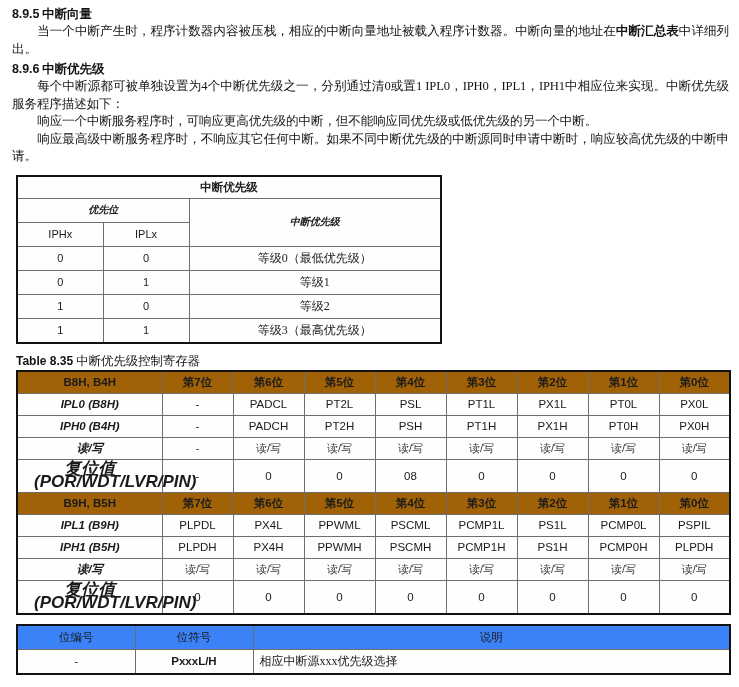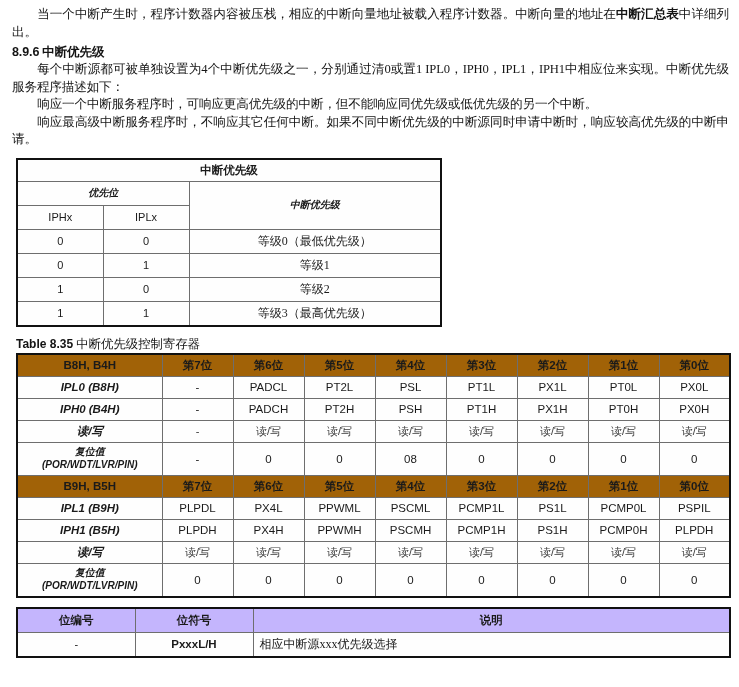--- a/index.html
+++ b/index.html
@@ -109,55 +109,58 @@
     font-weight: bold;
     font-size: 11.5px;
   }
   .tbl-reg .rowlabel {
     font-weight: bold;
     font-size: 11.5px;
     font-style: italic;
   }
   .tbl-reg .rowlabel.two-line {
     line-height: 12.5px;
-    font-size: 10px;
+    font-size: 17px;
     padding: 2px 16px;
   }
   .tbl-reg .rw {
     color: #3a3a3a;
     font-size: 11px;
   }
   .tbl-reg .val { font-size: 11.5px; }
   .tbl-reg td.tall { height: 28px; }
 
   
   .tbl-desc {
     width: 713px;
     margin-left: 6px;
   }
   .tbl-desc td { height: 21px; }
   .tbl-desc .hdr {
-    background: #c4b5fd;
-    font-weight: bold;
+    background: #3b82f6;
+    font-weight: normal;
     font-size: 11.5px;
     text-align: center;
   }
   .tbl-desc .sym { font-weight: bold; font-size: 11.5px; }
   .tbl-desc .desc {
     text-align: left;
     padding-left: 6px;
     font-family: "Liberation Serif", "DejaVu Serif", serif;
     font-size: 12px;
   }
 </style>
 </head>
 <body>
 
 <div class="page">
 
+  <h3 class="heading">
+    <span class="num">8.9.5</span><span>中断向量</span>
+  </h3>
   <p class="para">当一个中断产生时，程序计数器内容被压栈，相应的中断向量地址被载入程序计数器。中断向量的地址在<b>中断汇总表</b>中详细列出。</p>
 
   <div class="spacer-sm"></div>
 
   <h3 class="heading">
     <span class="num">8.9.6</span><span>中断优先级</span>
   </h3>
   <p class="para">每个中断源都可被单独设置为4个中断优先级之一，分别通过清0或置1 IPL0，IPH0，IPL1，IPH1中相应位来实现。中断优先级服务程序描述如下：</p>
   <p class="para">响应一个中断服务程序时，可响应更高优先级的中断，但不能响应同优先级或低优先级的另一个中断。</p>
   <p class="para">响应最高级中断服务程序时，不响应其它任何中断。如果不同中断优先级的中断源同时申请中断时，响应较高优先级的中断申请。</p>

